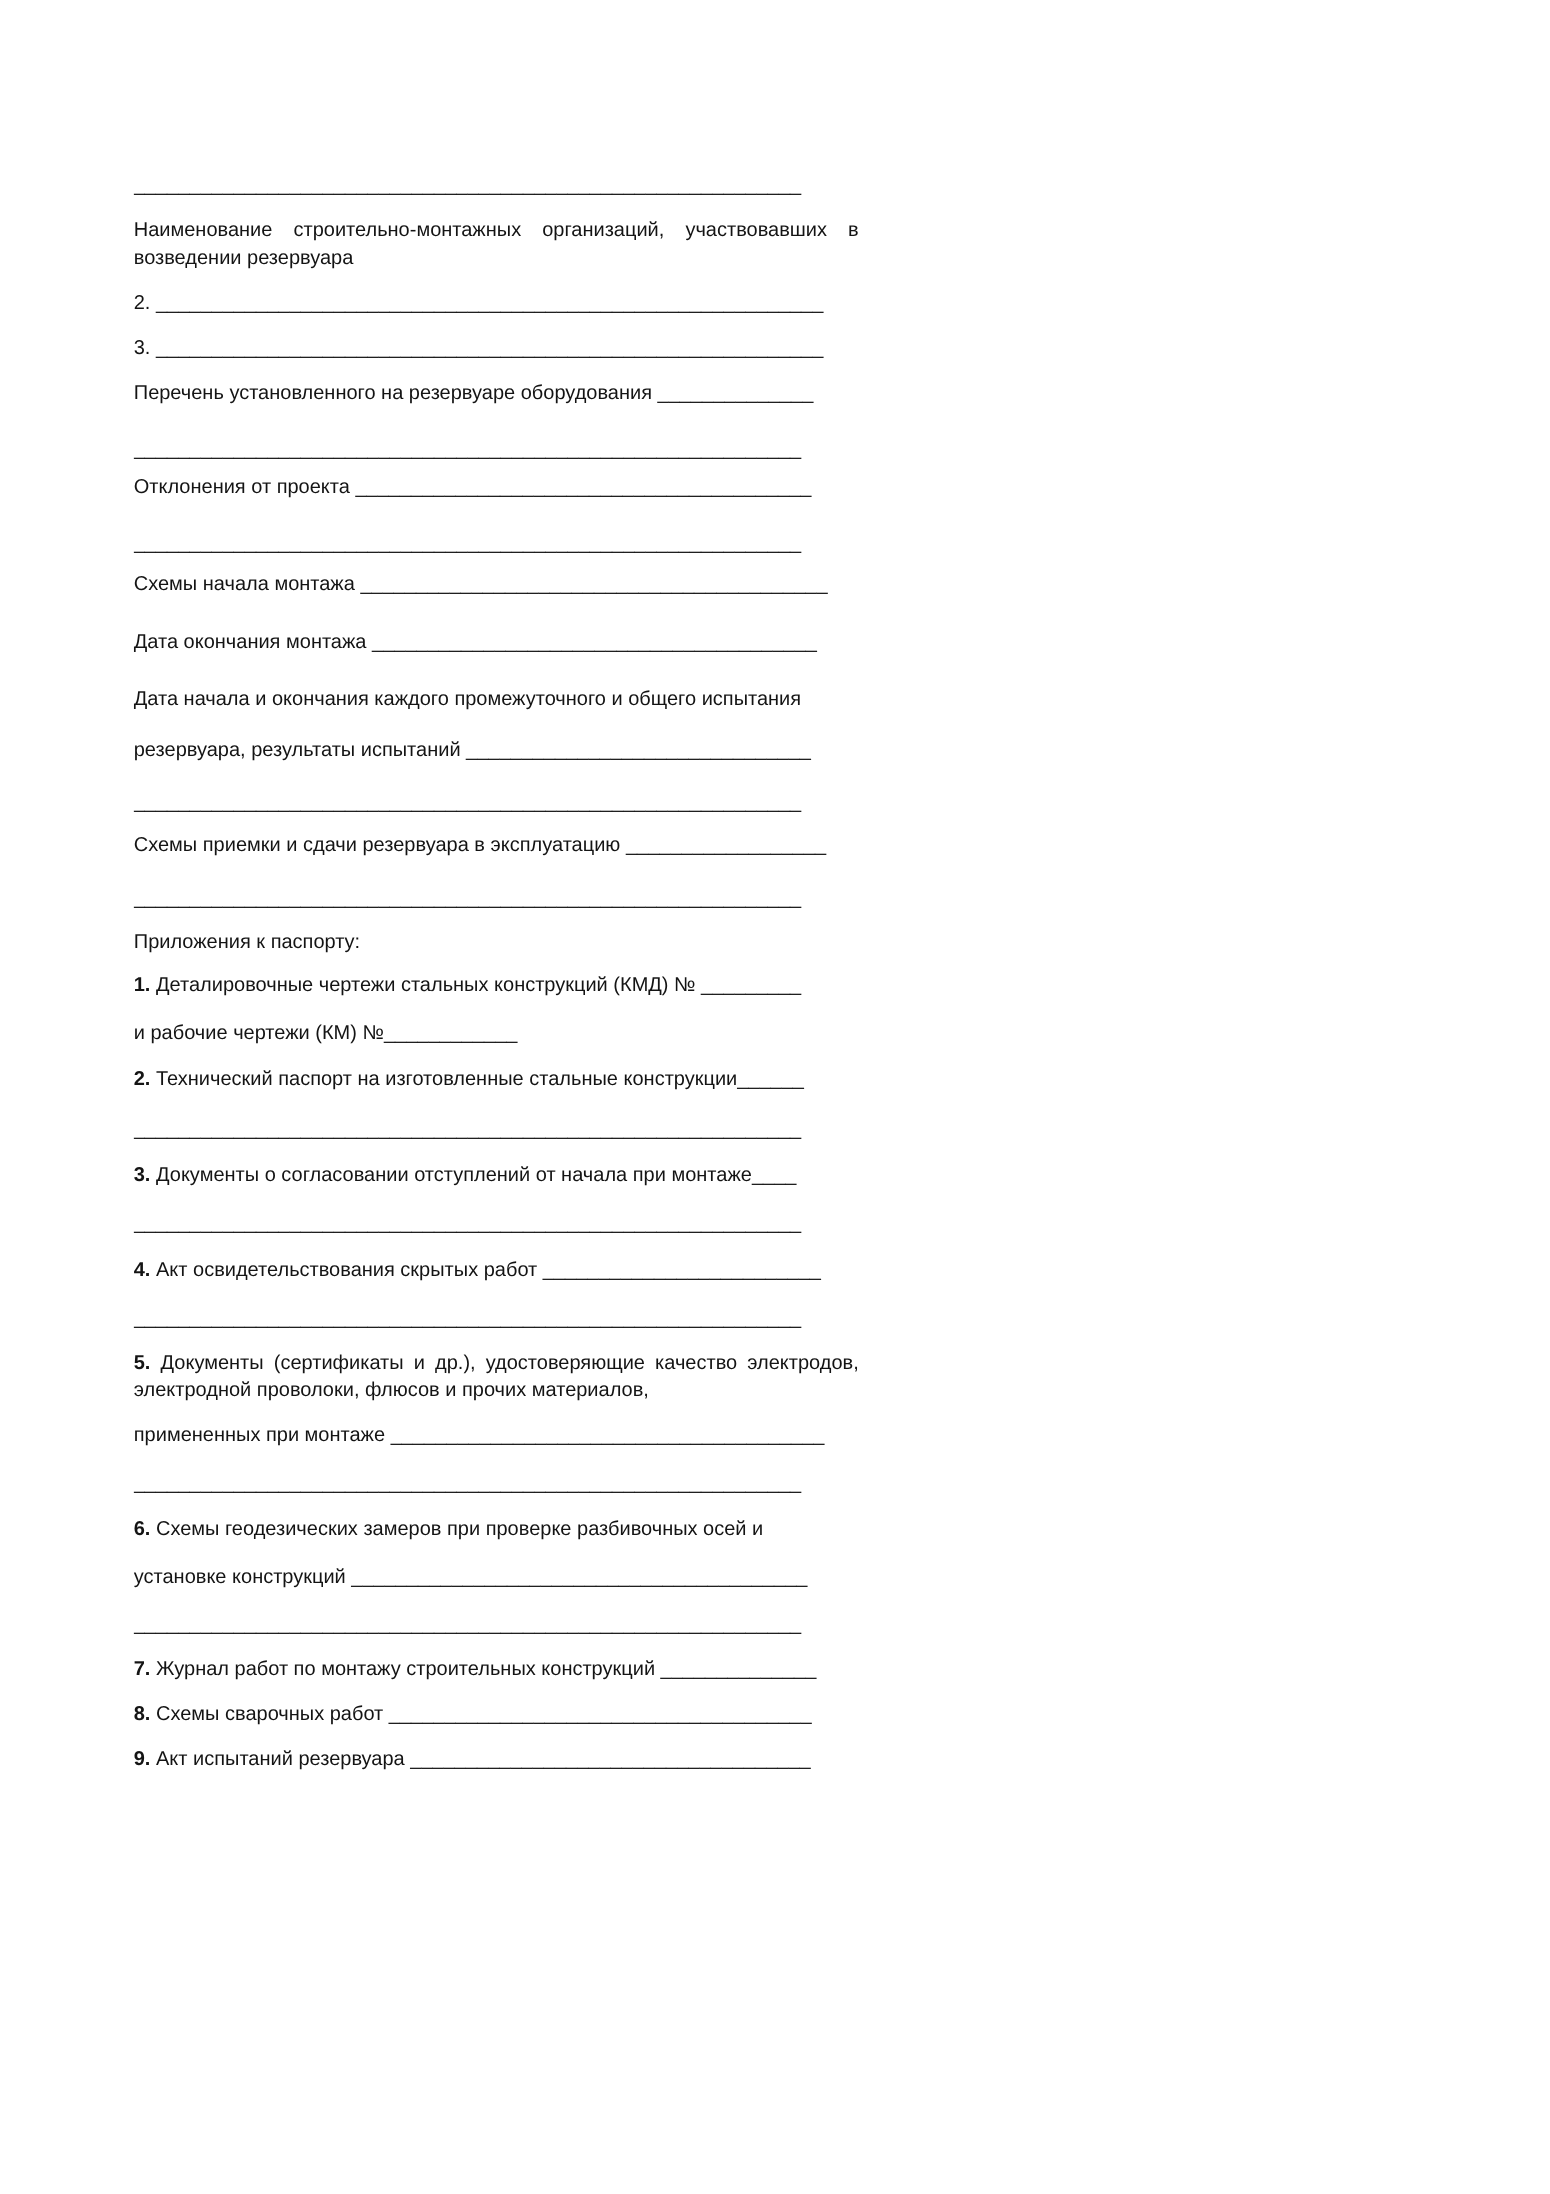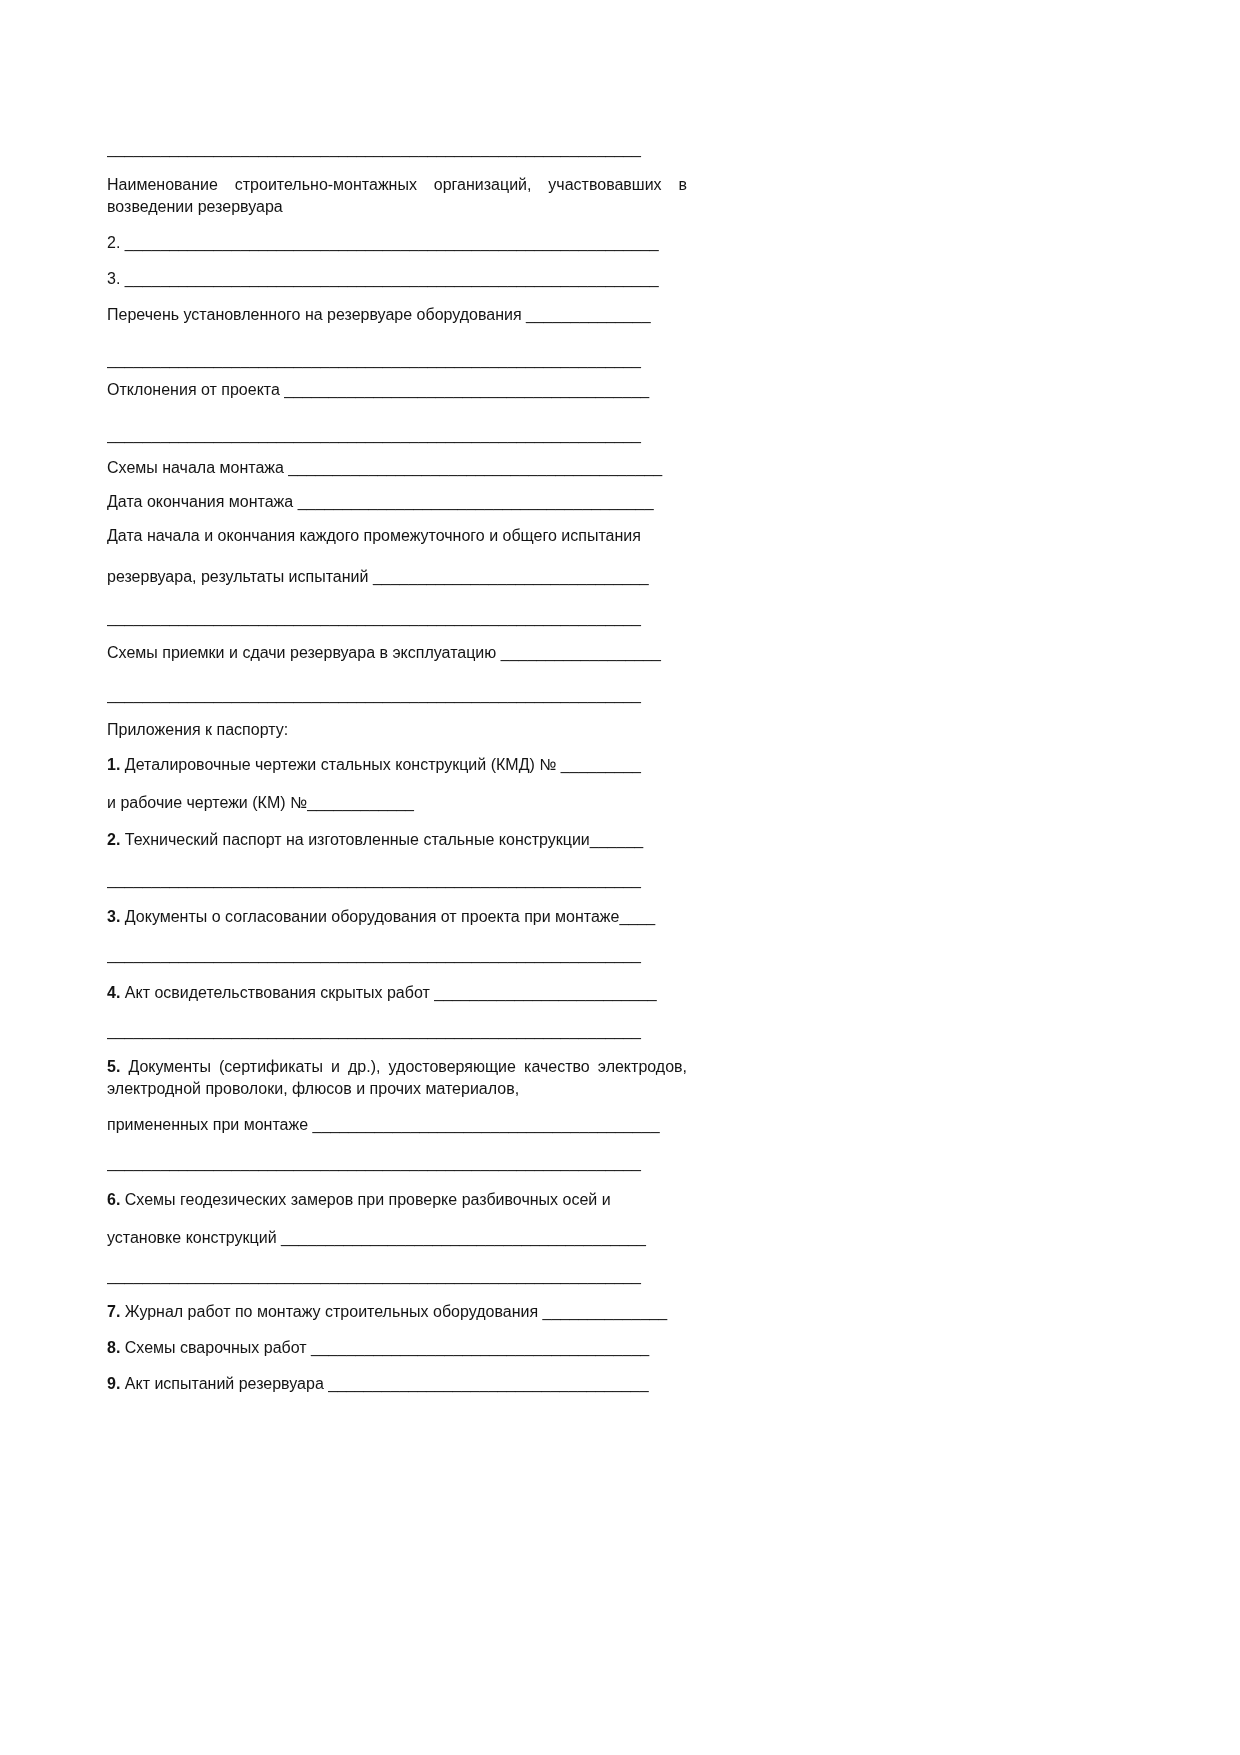--- a/index.html
+++ b/index.html
@@ -9,21 +9,21 @@
     color:#141414;position:relative;
   }
   .page{
     position:absolute;left:107px;top:138px;width:580px;
     font-size:16px;line-height:22px;
   }
   .row{white-space:nowrap;overflow:hidden}
   .row.wrap{white-space:normal;overflow:visible;text-align:justify}
   b.num{font-weight:700}
   .mt4{margin-top:4px}.mt5{margin-top:14px}.mt8{margin-top:8px}
-  .mt11{margin-top:11px}.mt12{margin-top:12px}.mt13{margin-top:13px}
+  .mt11{margin-top:11px}.mt12{margin-top:24px}.mt13{margin-top:13px}
   .mt14{margin-top:14px}.mt15{margin-top:15px}.mt16{margin-top:16px}
   .mt18{margin-top:18px}.mt19{margin-top:19px}.mt20{margin-top:20px}
   .mt23{margin-top:23px}
 </style>
 </head>
 <body>
 
 <div class="page">
   <div class="row"><span>____________________________________________________________</span></div>
   <div class="row wrap mt5"><span>Наименование строительно-монтажных организаций, участвовавших в возведении резервуара</span></div>
@@ -38,26 +38,26 @@
   <div class="row mt12"><span>Дата начала и окончания каждого промежуточного и общего испытания</span></div>
   <div class="row mt19"><span>резервуара, результаты испытаний _______________________________</span></div>
   <div class="row mt19"><span>____________________________________________________________</span></div>
   <div class="row mt13"><span>Схемы приемки и сдачи резервуара в эксплуатацию __________________</span></div>
   <div class="row mt20"><span>____________________________________________________________</span></div>
   <div class="row mt13"><span>Приложения к паспорту:</span></div>
   <div class="row mt13"><b class="num">1.</b><span> Деталировочные чертежи стальных конструкций (КМД) № _________</span></div>
   <div class="row mt16"><span>и рабочие чертежи (КМ) №____________</span></div>
   <div class="row mt15"><b class="num">2.</b><span> Технический паспорт на изготовленные стальные конструкции______</span></div>
   <div class="row mt18"><span>____________________________________________________________</span></div>
-  <div class="row mt15"><b class="num">3.</b><span> Документы о согласовании оборудования от проекта при монтаже____</span></div>
+  <div class="row mt15"><b class="num">3.</b><span> Документы о согласовании отступлений от начала при монтаже____</span></div>
   <div class="row mt16"><span>____________________________________________________________</span></div>
   <div class="row mt16"><b class="num">4.</b><span> Акт освидетельствования скрытых работ _________________________</span></div>
   <div class="row mt16"><span>____________________________________________________________</span></div>
   <div class="row wrap mt14"><b class="num">5.</b><span> Документы (сертификаты и др.), удостоверяющие качество электродов, электродной проволоки, флюсов и прочих материалов,</span></div>
   <div class="row mt14"><span>примененных при монтаже _______________________________________</span></div>
   <div class="row mt16"><span>____________________________________________________________</span></div>
   <div class="row mt15"><b class="num">6.</b><span> Схемы геодезических замеров при проверке разбивочных осей и</span></div>
   <div class="row mt16"><span>установке конструкций _________________________________________</span></div>
   <div class="row mt16"><span>____________________________________________________________</span></div>
-  <div class="row mt14"><b class="num">7.</b><span> Журнал работ по монтажу строительных оборудования ______________</span></div>
+  <div class="row mt14"><b class="num">7.</b><span> Журнал работ по монтажу строительных конструкций ______________</span></div>
   <div class="row mt14"><b class="num">8.</b><span> Схемы сварочных работ ______________________________________</span></div>
   <div class="row mt14"><b class="num">9.</b><span> Акт испытаний резервуара ____________________________________</span></div>
 </div>
 
 </body></html>

